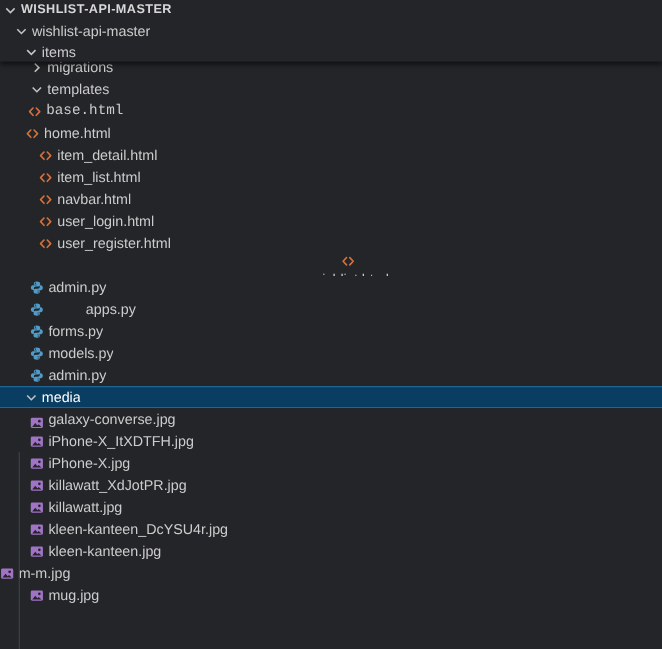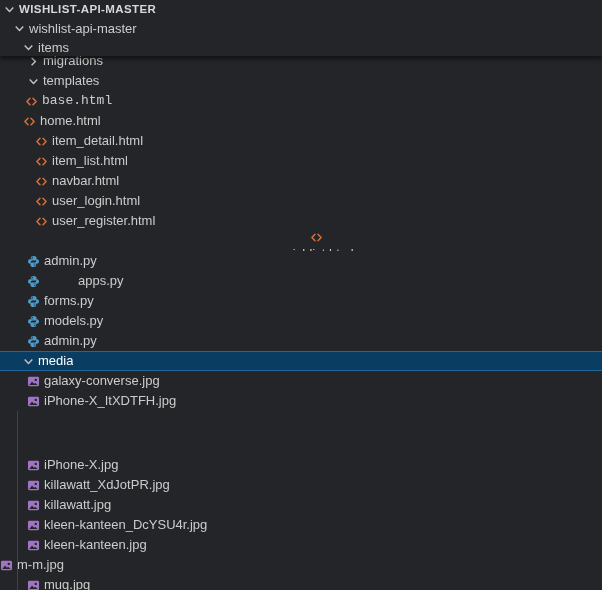--- a/index.html
+++ b/index.html
@@ -185,41 +185,41 @@
         <span class="label">admin.py</span>
       </div>
       <div class="row selected" style="padding-left: 22px;">
         <span class="twisty">
           <svg width="13" height="13" viewBox="0 0 13 13">
             <path d="M2.7 4.6 L6.5 8.4 L10.3 4.6" fill="none" stroke="#c5c5c5" stroke-width="1.4"></path>
           </svg>
         </span>
         <span class="label">media</span>
       </div>
-      <div class="row" style="padding-left: 27px;">
+      <div class="row" style="padding-left: 27px; align-items: flex-end;">
         <span class="fileicon">
           <svg width="13" height="13" viewBox="0 0 16 16">
             <rect x="1.2" y="2.3" width="13.6" height="11.4" rx="1.6" fill="#a074c4"></rect>
             <circle cx="10.8" cy="6" r="1.5" fill="#242529"></circle>
             <path d="M2.8 12.4 L6.2 8 L8.6 10.8 L10 9.4 L13.2 12.4 Z" fill="#242529"></path>
           </svg>
         </span>
         <span class="label">galaxy-converse.jpg</span>
       </div>
       <div class="row" style="padding-left: 27px;">
         <span class="fileicon">
           <svg width="13" height="13" viewBox="0 0 16 16">
             <rect x="1.2" y="2.3" width="13.6" height="11.4" rx="1.6" fill="#a074c4"></rect>
             <circle cx="10.8" cy="6" r="1.5" fill="#242529"></circle>
             <path d="M2.8 12.4 L6.2 8 L8.6 10.8 L10 9.4 L13.2 12.4 Z" fill="#242529"></path>
           </svg>
         </span>
         <span class="label">iPhone-X_ItXDTFH.jpg</span>
       </div>
-      <div class="row" style="padding-left: 27px; margin-top: 44px;">
+      <div class="row" style="padding-left: 27px;">
         <span class="fileicon">
           <svg width="13" height="13" viewBox="0 0 16 16">
             <rect x="1.2" y="2.3" width="13.6" height="11.4" rx="1.6" fill="#a074c4"></rect>
             <circle cx="10.8" cy="6" r="1.5" fill="#242529"></circle>
             <path d="M2.8 12.4 L6.2 8 L8.6 10.8 L10 9.4 L13.2 12.4 Z" fill="#242529"></path>
           </svg>
         </span>
         <span class="label">iPhone-X.jpg</span>
       </div>
       <div class="row" style="padding-left: 27px;">

